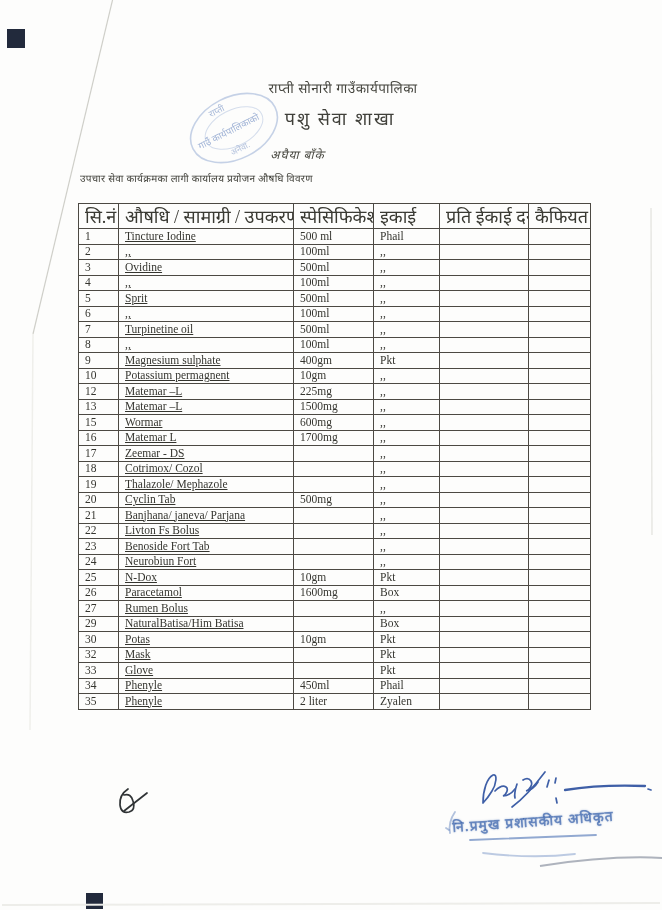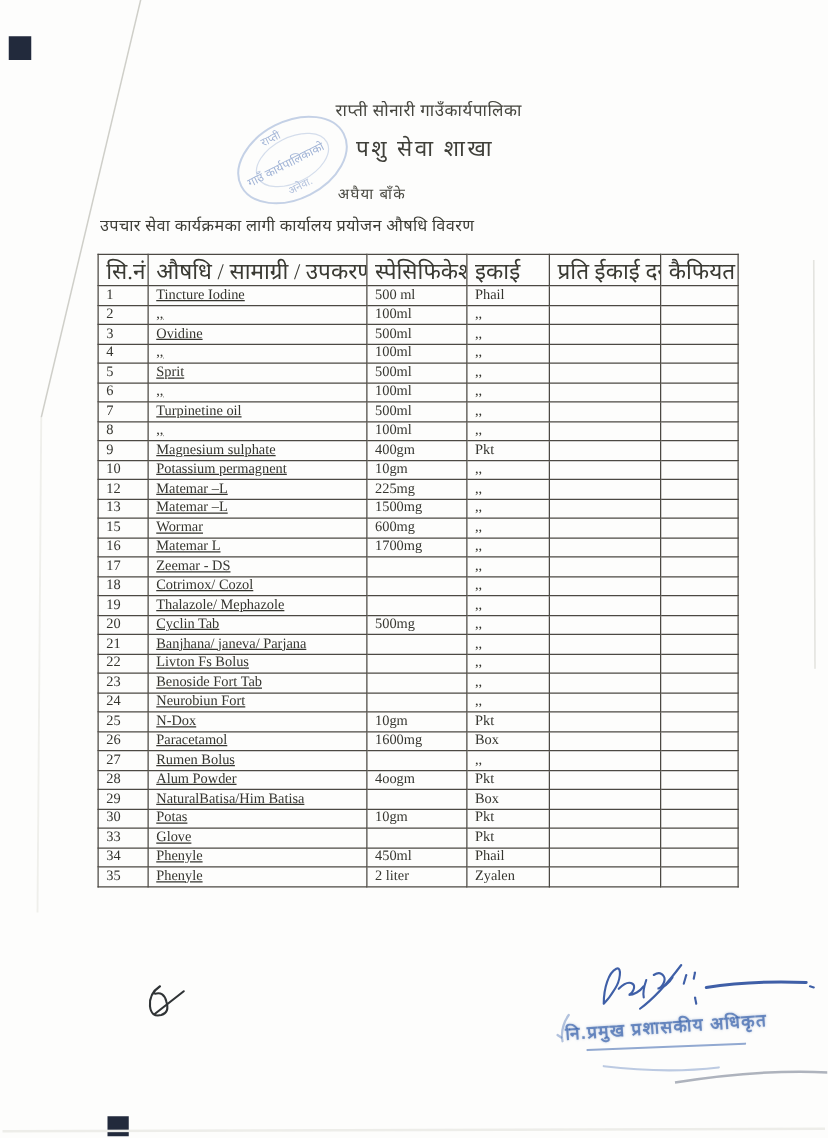--- a/index.html
+++ b/index.html
@@ -6,22 +6,22 @@
   body{
     width:662px;height:910px;position:relative;overflow:hidden;
     background:#fdfdfc;
     font-family:"Liberation Serif","DejaVu Serif",serif;
     color:#3a3a34;
   }
   .abs{position:absolute;}
   
   .org-name{top:79px;left:0;width:686px;text-align:center;font-size:13.5px;letter-spacing:.5px;color:#45453e;}
   .dept-name{top:106px;left:0;width:680px;text-align:center;font-size:18px;letter-spacing:2px;color:#40403a;}
-  .location{top:146px;left:0;width:595px;text-align:center;font-size:12px;letter-spacing:1px;color:#4a4a42;}
-  .subtitle{top:171px;left:80px;font-size:13px;color:#3d3d36;letter-spacing:.3px;}
+  .location{top:146px;left:0;width:595px;text-align:center;font-size:12px;letter-spacing:1px;color:#4a4a42;font-style:italic;}
+  .subtitle{top:171px;left:80px;font-size:10px;color:#3d3d36;letter-spacing:.3px;}
   
   .corner-sq{background:#222a3c;}
   .sq-tl{left:7px;top:29px;width:18px;height:19px;}
   .sq-bl{left:86px;top:893px;width:17px;height:16px;}
   
   table.med{
     position:absolute;left:78px;top:203px;width:512px;
     border-collapse:collapse;table-layout:fixed;
   }
   table.med th,table.med td{
@@ -285,39 +285,39 @@
       </tr>
       <tr data-name="table-row">
         <td data-name="sn-cell">27</td>
         <td data-name="item-cell">Rumen Bolus</td>
         <td data-name="spec-cell"></td>
         <td data-name="unit-cell">,,</td>
         <td data-name="rate-cell"></td>
         <td data-name="remark-cell"></td>
       </tr>
       <tr data-name="table-row">
-        <td data-name="sn-cell">28</td>
-        <td data-name="item-cell">Alum Powder</td>
-        <td data-name="spec-cell">4oogm</td>
-        <td data-name="unit-cell">Pkt</td>
-        <td data-name="rate-cell"></td>
-        <td data-name="remark-cell"></td>
-      </tr>
-      <tr data-name="table-row">
         <td data-name="sn-cell">29</td>
         <td data-name="item-cell">NaturalBatisa/Him Batisa</td>
         <td data-name="spec-cell"></td>
         <td data-name="unit-cell">Box</td>
         <td data-name="rate-cell"></td>
         <td data-name="remark-cell"></td>
       </tr>
       <tr data-name="table-row">
         <td data-name="sn-cell">30</td>
         <td data-name="item-cell">Potas</td>
         <td data-name="spec-cell">10gm</td>
+        <td data-name="unit-cell">Pkt</td>
+        <td data-name="rate-cell"></td>
+        <td data-name="remark-cell"></td>
+      </tr>
+      <tr data-name="table-row">
+        <td data-name="sn-cell">32</td>
+        <td data-name="item-cell">Mask</td>
+        <td data-name="spec-cell"></td>
         <td data-name="unit-cell">Pkt</td>
         <td data-name="rate-cell"></td>
         <td data-name="remark-cell"></td>
       </tr>
       <tr data-name="table-row">
         <td data-name="sn-cell">33</td>
         <td data-name="item-cell">Glove</td>
         <td data-name="spec-cell"></td>
         <td data-name="unit-cell">Pkt</td>
         <td data-name="rate-cell"></td>

